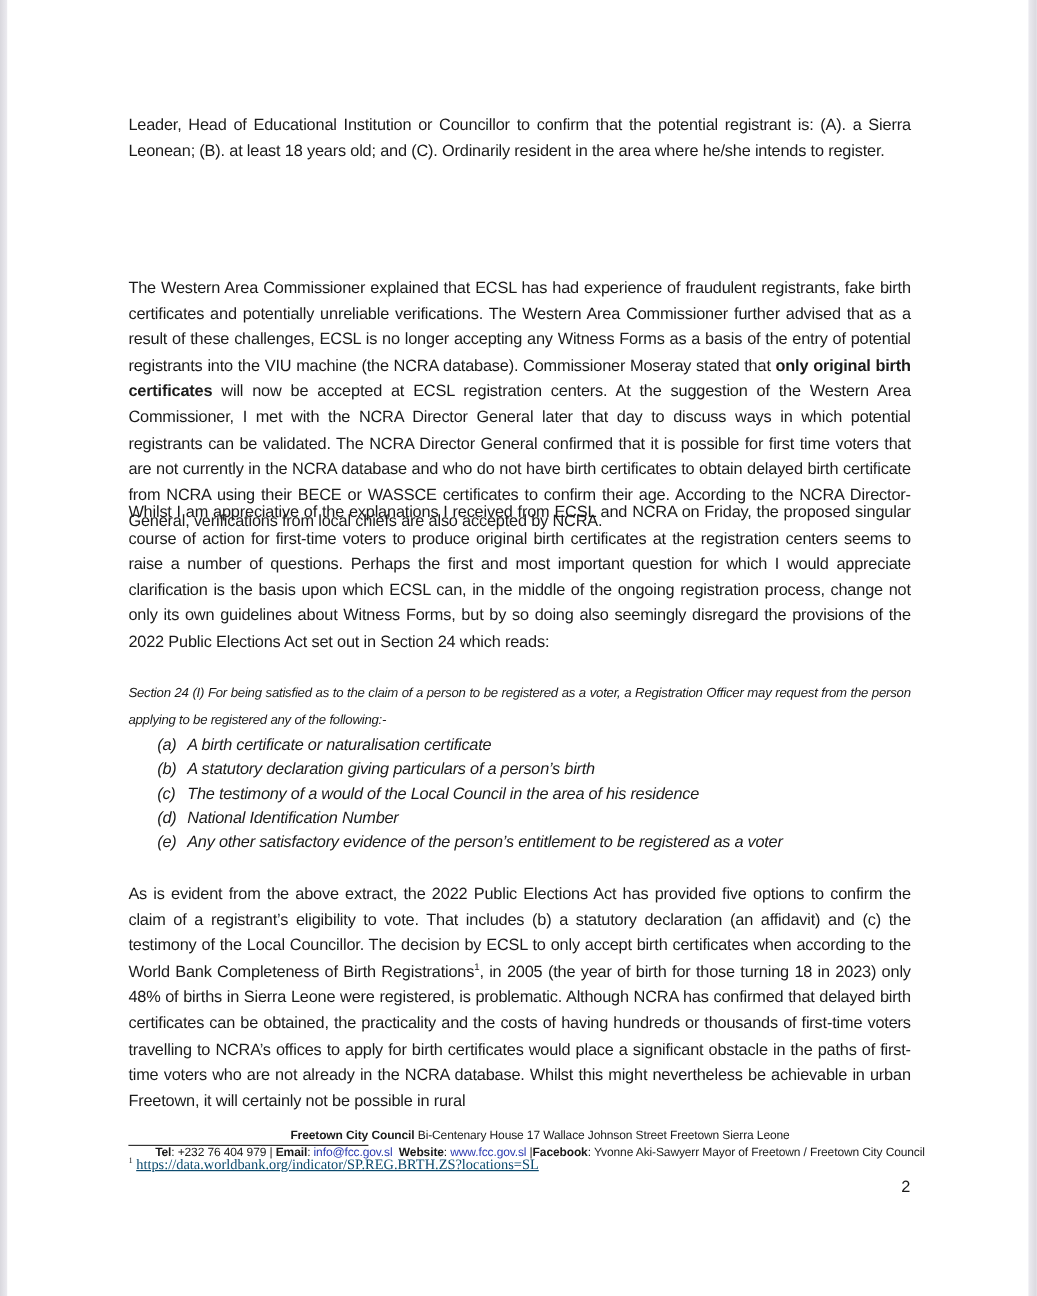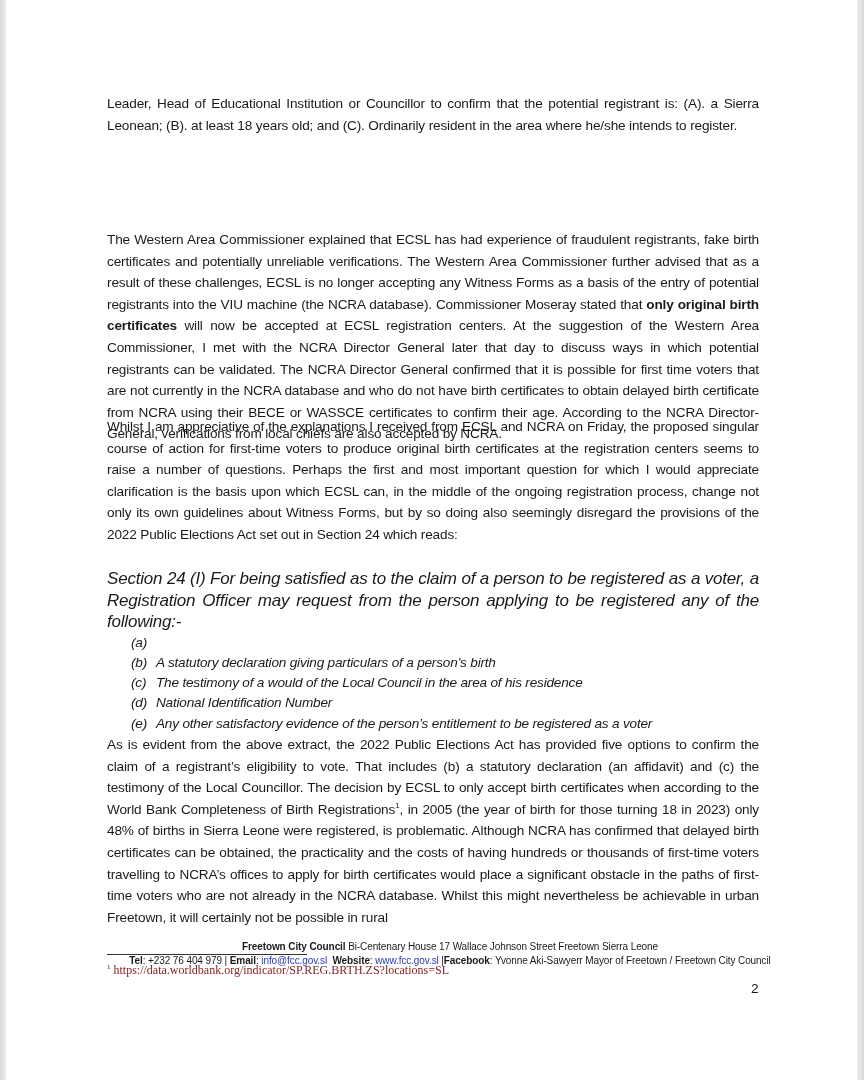--- a/index.html
+++ b/index.html
@@ -37,21 +37,21 @@
       letter-spacing: -0.15px;
     }
     .para b { font-weight: bold; }
     .p1 { position: absolute; top: 0; left: 0; width: 652px; }
     .p2 { position: absolute; top: 108px; left: 0; width: 652px; margin-top: 28px; }
     .p3 { position: absolute; top: 323px; left: 0; width: 652px; }
     .quote { position: absolute; top: 475px; left: 0; width: 652px; }
     .p5 { position: absolute; top: 641px; left: 0; width: 652px; }
     .quote .qhead {
       font-style: italic;
-      font-size: 17px;
+      font-size: 11px;
       line-height: 21.6px;
       text-align: justify;
       margin: 0;
       letter-spacing: -0.2px;
     }
     .quote ol {
       list-style: none;
       margin: 0;
       padding: 0 0 0 24px;
     }
@@ -73,21 +73,21 @@
     }
     .fn {
       position: absolute;
       left: 107px; top: 962px;
       font-family: "Liberation Serif", "DejaVu Serif", serif;
       font-size: 12px;
       line-height: 16px;
       color: #1a1a1a;
     }
     .fn sup { font-size: 7px; }
-    .fn a { color: #7f1d1d; }
+    .fn a { color: #0c4a6e; text-decoration: underline; }
 
     .footer {
       position: absolute;
       left: 120px; top: 940px;
       width: 660px;
       text-align: center;
       font-size: 10px;
       line-height: 14px;
       color: #1a1a1a;
       letter-spacing: -0.1px;
@@ -113,20 +113,21 @@
 
   <p class="para p2"><span>The Western Area Commissioner explained that ECSL has had experience of fraudulent registrants, fake birth certificates and potentially unreliable verifications. The Western Area Commissioner further advised that as a result of these challenges, ECSL is no longer accepting any Witness Forms as a basis of the entry of potential registrants into the VIU machine (the NCRA database). Commissioner Moseray stated that </span><b>only original birth certificates</b><span> will now be accepted at ECSL registration centers. At the suggestion of the Western Area Commissioner, I met with the NCRA Director General later that day to discuss ways in which potential registrants can be validated.  The NCRA Director General confirmed that it is possible for first time voters that are not currently in the NCRA database and who do not have birth certificates to obtain delayed birth certificate from NCRA using their BECE or WASSCE certificates to confirm their age. According to the NCRA Director-General, verifications from local chiefs are also accepted by NCRA.</span></p>
 
   <p class="para p3">Whilst I am appreciative of the explanations I received from ECSL and NCRA on Friday, the proposed singular course of action for first-time voters to produce original birth certificates at the registration centers seems to raise a number of questions. Perhaps the first and most important question for which I would appreciate clarification is the basis upon which ECSL can, in the middle of the ongoing registration process, change not only its own guidelines about Witness Forms, but by so doing also seemingly disregard the provisions of the 2022 Public Elections Act set out in Section 24 which reads:</p>
 
   <div class="quote">
     <p class="qhead">Section 24 (I) For being satisfied as to the claim of a person to be registered as a voter, a Registration Officer may request from the person applying to be registered any of the following:-</p>
     <ol>
       <li>
           <span class="lbl">(a)</span>
+          <span>A birth certificate or naturalisation certificate</span>
         </li>
       <li>
           <span class="lbl">(b)</span>
           <span>A statutory declaration giving particulars of a person’s birth</span>
         </li>
       <li>
           <span class="lbl">(c)</span>
           <span>The testimony of a would of the Local Council in the area of his residence</span>
         </li>
       <li>

